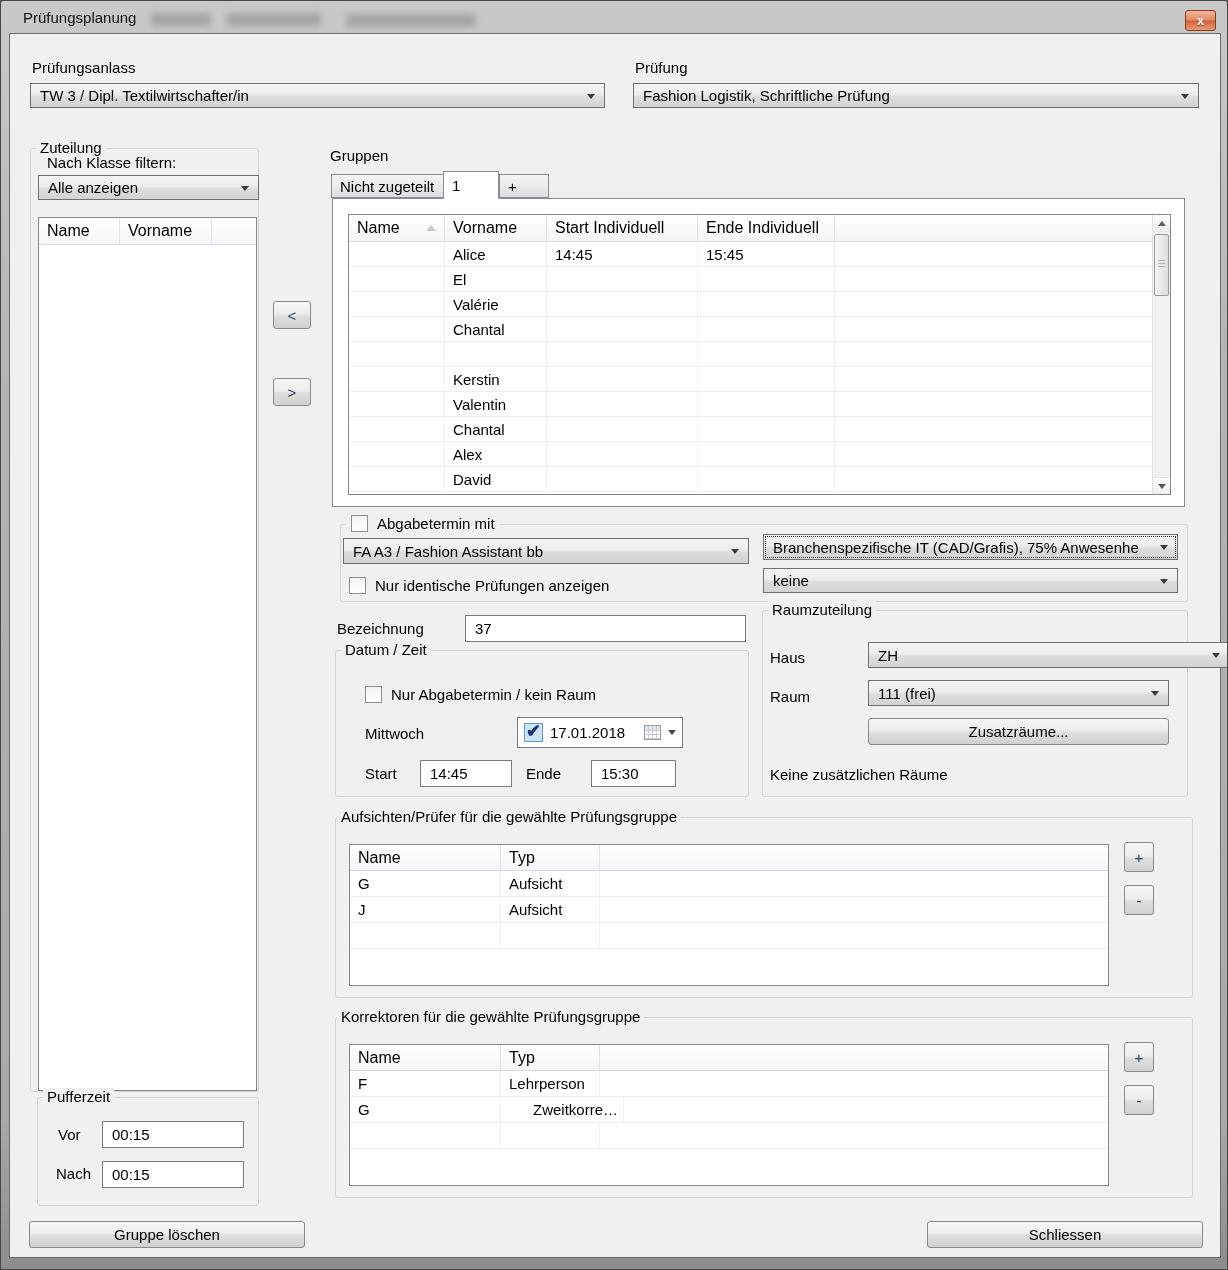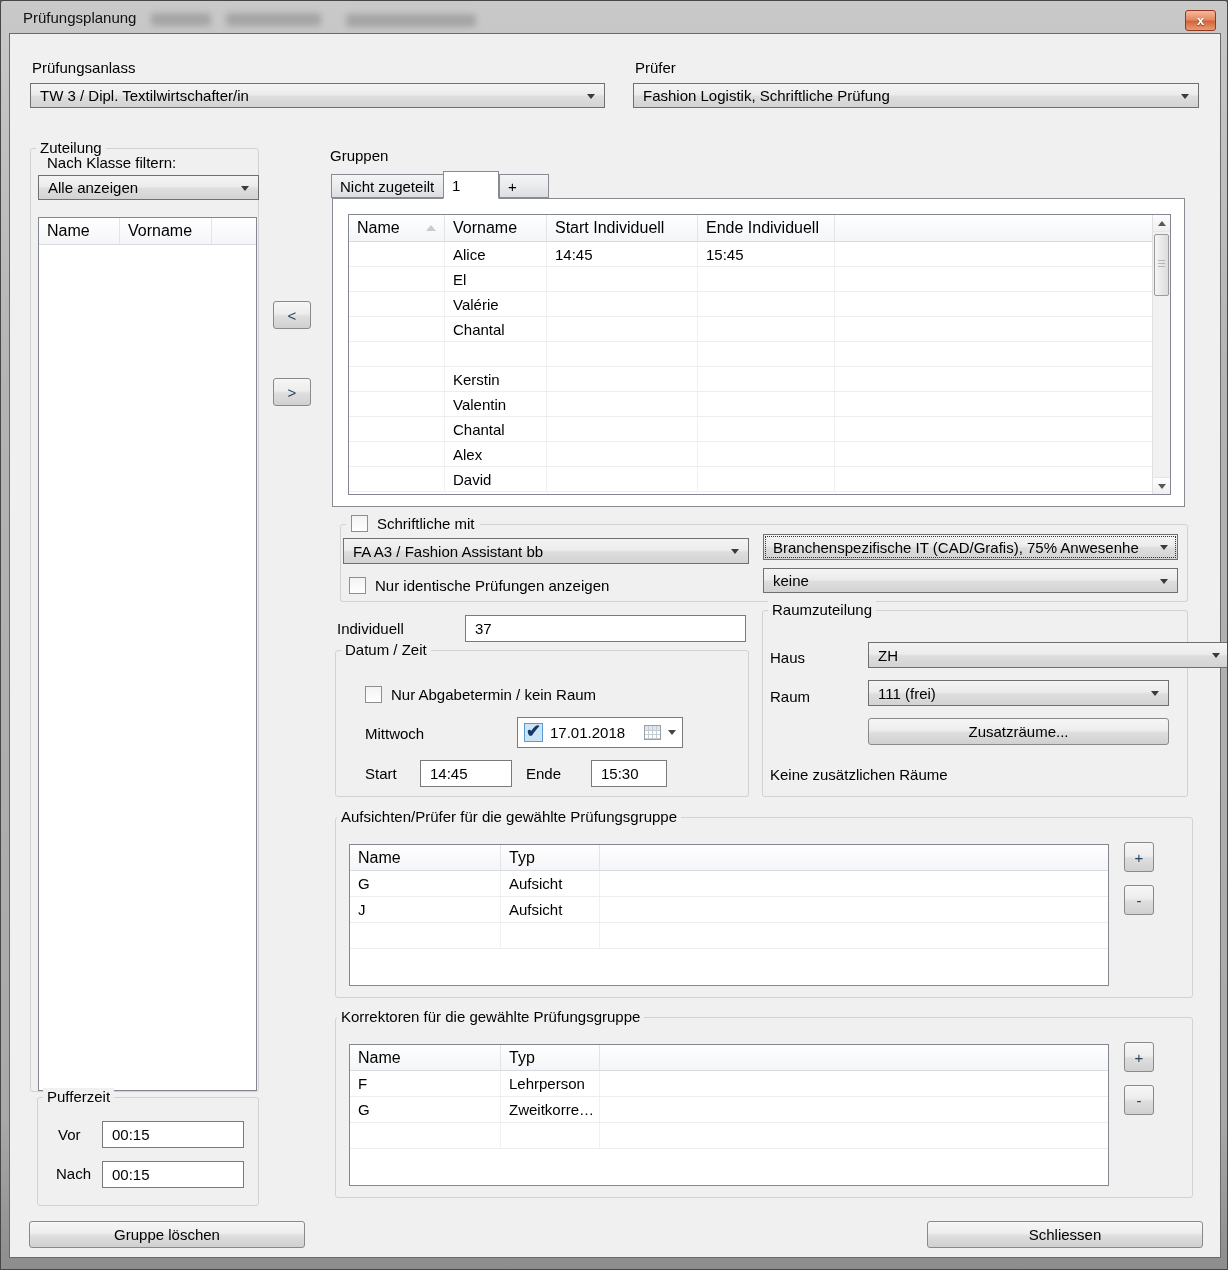--- a/index.html
+++ b/index.html
@@ -83,21 +83,21 @@
       <span>x</span>
     </div>
   </div>
 
   <div class="dialog">
 
     <span class="lbl" style="left:22px;top:25px;">Prüfungsanlass</span>
     <div class="combo" style="left:20px;top:49px;width:575px;height:25px;">
       <span>TW 3 / Dipl. Textilwirtschafter/in</span>
     </div>
-    <span class="lbl" style="left:625px;top:25px;">Prüfer</span>
+    <span class="lbl" style="left:625px;top:25px;">Prüfung</span>
     <div class="combo" style="left:623px;top:49px;width:566px;height:25px;">
       <span>Fashion Logistik, Schriftliche Prüfung</span>
     </div>
 
     <div class="group" style="left:20px;top:114px;width:229px;height:944px;"></div>
     <span class="legend" style="left:26px;top:105px;">Zuteilung</span>
     <span class="lbl" style="left:37px;top:120px;">Nach Klasse filtern:</span>
     <div class="combo" style="left:28px;top:141px;width:221px;height:25px;">
       <span>Alle anzeigen</span>
     </div>
@@ -221,37 +221,37 @@
           <div class="sc-btn down">
               <span class="tri-down"></span>
             </div>
         </div>
       </div>
     </div>
 
     <div class="group" style="left:330px;top:490px;width:848px;height:78px;"></div>
     <div class="legend-check" style="left:336px;top:481px;">
       <span class="checkbox"></span>
-      <span class="txt" style="font-size:15px;">Schriftliche mit</span>
+      <span class="txt" style="font-size:15px;">Abgabetermin mit</span>
     </div>
     <div class="combo" style="left:333px;top:504px;width:406px;height:26px;">
       <span>FA A3 / Fashion Assistant bb</span>
     </div>
     <div class="check-row" style="left:339px;top:543px;">
       <span class="checkbox"></span>
       <span class="txt">Nur identische Prüfungen anzeigen</span>
     </div>
     <div class="combo focused" style="left:753px;top:500px;width:415px;height:26px;">
       <span>Branchenspezifische IT (CAD/Grafis), 75% Anwesenhe</span>
     </div>
     <div class="combo" style="left:753px;top:534px;width:415px;height:25px;">
       <span>keine</span>
     </div>
 
-    <span class="lbl" style="left:327px;top:586px;">Individuell</span>
+    <span class="lbl" style="left:327px;top:586px;">Bezeichnung</span>
     <div class="field" style="left:455px;top:581px;width:281px;height:27px;">
       <span>37</span>
     </div>
 
     <div class="group" style="left:325px;top:616px;width:414px;height:147px;"></div>
     <span class="legend" style="left:331px;top:607px;">Datum / Zeit</span>
     <div class="check-row" style="left:355px;top:652px;">
       <span class="checkbox"></span>
       <span class="txt">Nur Abgabetermin / kein Raum</span>
     </div>
@@ -260,21 +260,21 @@
       <span class="datecheck"></span>
       <span>17.01.2018</span>
       <span class="cal"></span>
       <span class="caret-down"></span>
     </div>
     <span class="lbl" style="left:355px;top:731px;">Start</span>
     <div class="field" style="left:410px;top:726px;width:92px;height:27px;">
       <span>14:45</span>
     </div>
     <span class="lbl" style="left:516px;top:731px;">Ende</span>
-    <div class="field" style="left:581px;top:726px;width:76px;height:27px;">
+    <div class="field" style="left:581px;top:726px;width:85px;height:27px;">
       <span>15:30</span>
     </div>
 
     <div class="group" style="left:752px;top:576px;width:426px;height:187px;"></div>
     <span class="legend" style="left:758px;top:567px;">Raumzuteilung</span>
     <span class="lbl" style="left:760px;top:615px;">Haus</span>
     <div class="combo" style="left:858px;top:608px;width:362px;height:26px;">
       <span>ZH</span>
     </div>
     <span class="lbl" style="left:760px;top:654px;">Raum</span>
@@ -325,21 +325,21 @@
         <div class="hcell" style="width:99px;">Typ</div>
         <div class="hcell" style="flex:1;border-right:none;"></div>
       </div>
       <div class="trow26">
         <div class="tcell" style="width:151px;">F</div>
         <div class="tcell" style="width:99px;">Lehrperson</div>
         <div class="tcell" style="flex:1;border-right:none;"></div>
       </div>
       <div class="trow26">
         <div class="tcell" style="width:151px;">G</div>
-        <div class="tcell" style="width:99px;">Zweitkorre…</div>
+        <div class="tcell" style="width:99px;margin-left:24px;">Zweitkorre…</div>
         <div class="tcell" style="flex:1;border-right:none;"></div>
       </div>
       <div class="trow26">
         <div class="tcell" style="width:151px;"></div>
         <div class="tcell" style="width:99px;"></div>
         <div class="tcell" style="flex:1;border-right:none;"></div>
       </div>
     </div>
     <div class="btn glyph" style="left:1114px;top:1008px;width:30px;height:30px;">
       <span>+</span>

